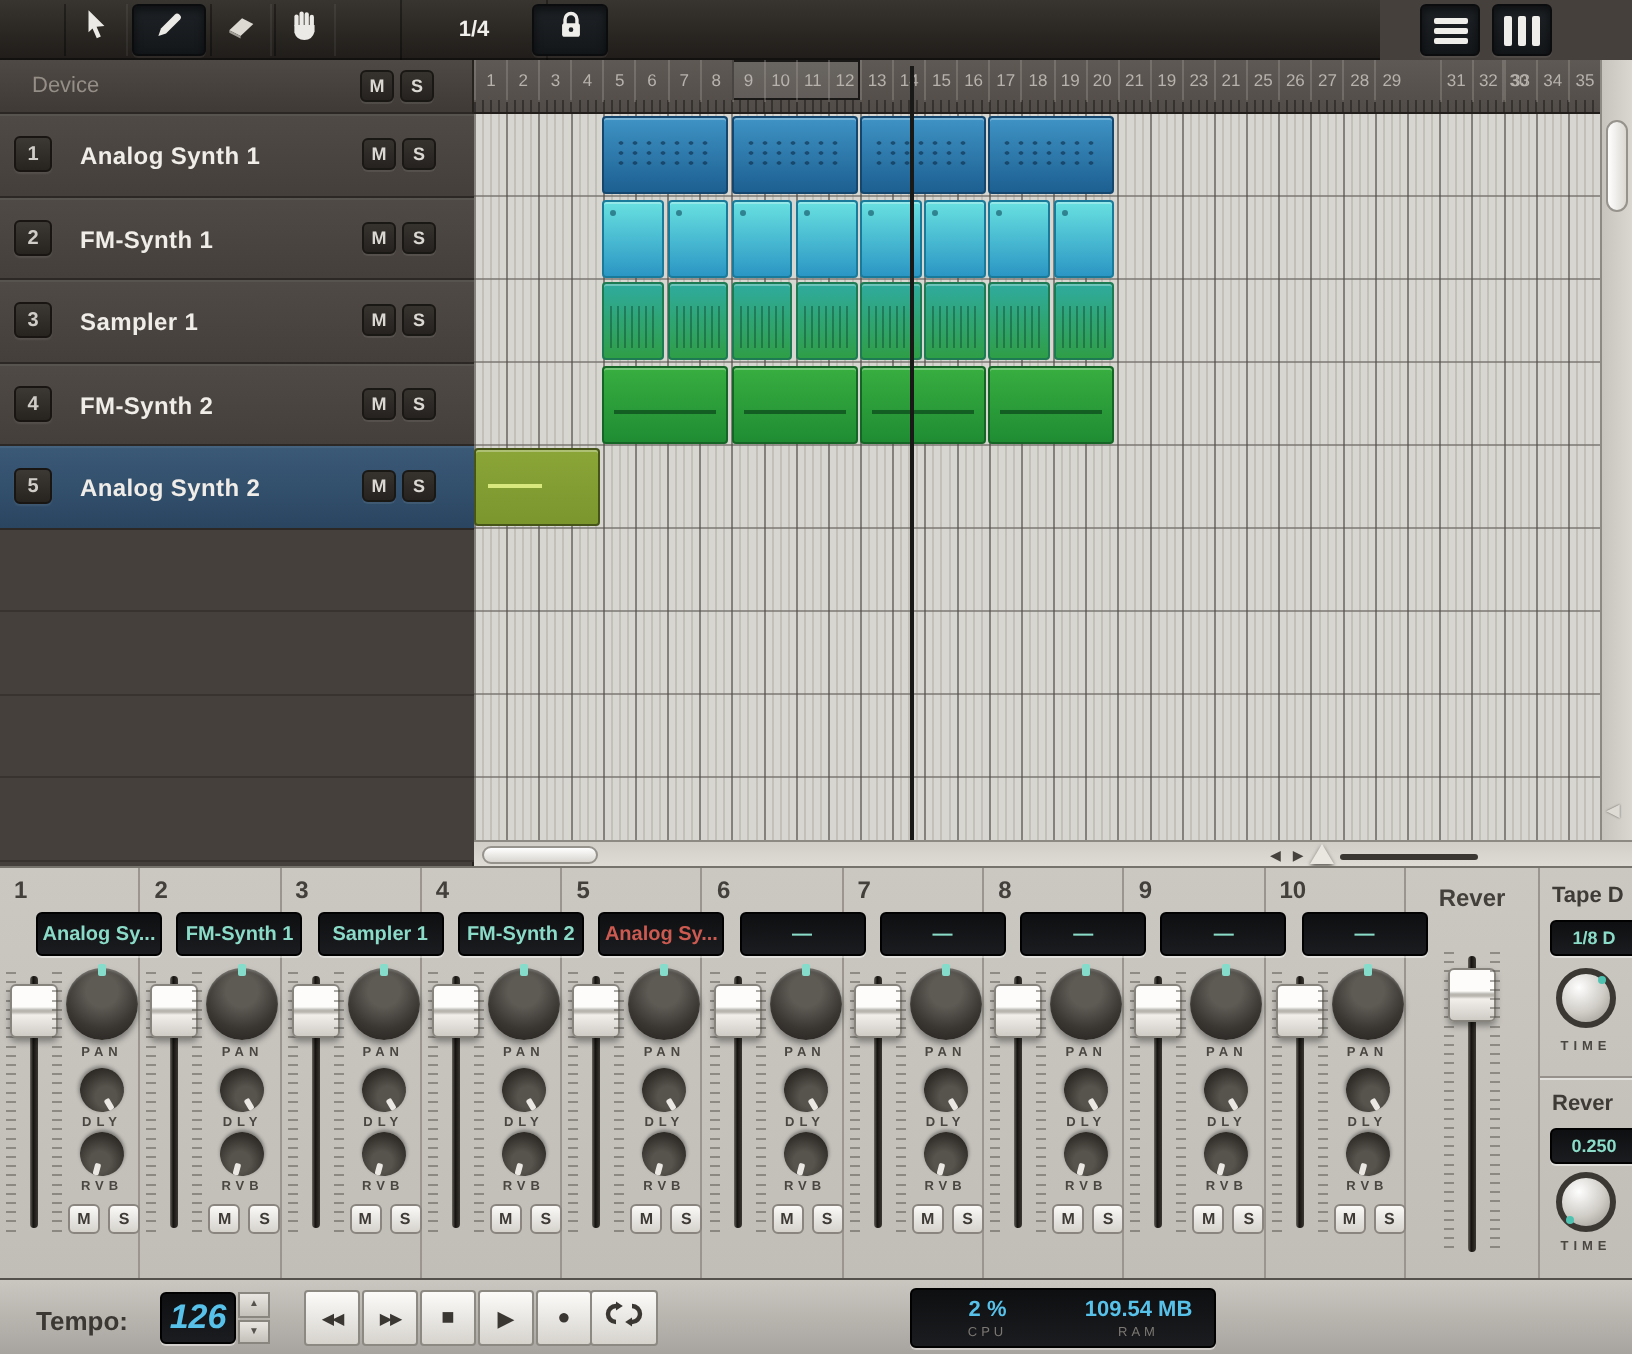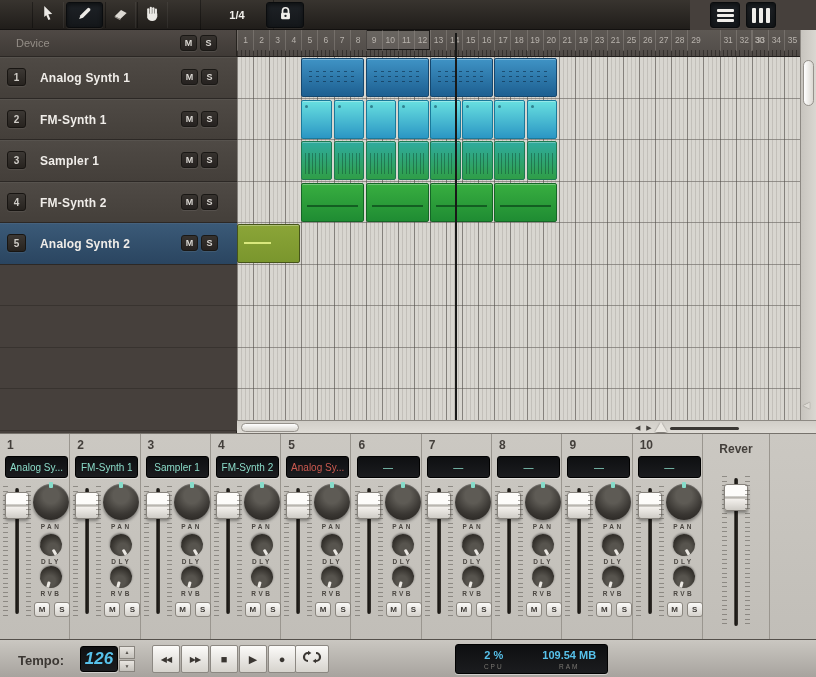--- a/index.html
+++ b/index.html
@@ -88,22 +88,22 @@
     border-left:6px solid transparent;border-right:6px solid transparent;border-bottom:10px solid #eae7e1;
     filter:drop-shadow(0 1px 1px #55514c)}
   .zoom-slider{position:absolute;left:433px;top:6px;width:69px;height:3px;background:#3a3733;border-radius:2px;cursor:pointer}
 
   
   .mixer{position:absolute;left:0;top:433px;width:816px;height:206px;border-top:1px solid #76726c;
     background:linear-gradient(#cbc8c2,#c1beb8)}
   .channel{position:absolute;top:0;width:70.3px;height:206px;border-right:1px solid #9a968f}
   .ch-num{position:absolute;left:7px;top:4px;font-size:12px;font-weight:bold;color:#433f3b}
   .lcd{background:linear-gradient(#0e0f11,#1b1c1f);border:1px solid #010101;box-shadow:0 1px 0 rgba(255,255,255,.45)}
-  .ch-lcd{position:absolute;left:5px;top:22px;width:63px;height:22px;border-radius:3px;display:flex;align-items:center;
-    justify-content:center;font-size:10px;font-weight:normal;color:var(--c-lcd_teal);overflow:hidden;white-space:nowrap;cursor:pointer}
+  .ch-lcd{position:absolute;left:18px;top:22px;width:63px;height:22px;border-radius:3px;display:flex;align-items:center;
+    justify-content:center;font-size:10px;font-weight:bold;color:var(--c-lcd_teal);overflow:hidden;white-space:nowrap;cursor:pointer}
   .ch-lcd.red{color:var(--c-lcd_red)}
   .fader{position:absolute;width:30px;cursor:grab}
   .fader::before,.fader::after{content:"";position:absolute;top:0;bottom:0;width:5px;
     background:repeating-linear-gradient(180deg,rgba(72,68,62,.45) 0 1px,transparent 1px 4.6px)}
   .fader::before{left:1px}.fader::after{right:1px}
   .fader-track{position:absolute;left:13px;top:2px;bottom:2px;width:4px;border-radius:2px;
     background:linear-gradient(90deg,#6a665f,#151310 40%,#3a3631)}
   .fader-thumb{position:absolute;left:3px;top:6px;width:24px;height:27px;border-radius:3px;
     background:linear-gradient(#fdfcfa 0 42%,#b9b6b0 48% 52%,#f2efeb 58%,#cfccc6);
     border:1px solid #87837d;box-shadow:0 2px 3px rgba(0,0,0,.35)}
@@ -520,20 +520,31 @@
     </div>
   <div class="master">
     <div class="master-label">Rever</div>
     <div id="master-fader">
         <div class="fader" style="left: 18px; top: 42px; height: 152px;">
           <div class="fader-track"></div>
           <div class="fader-thumb" style="top: 8px;"></div>
         </div>
       </div>
   </div>
+  <div class="fxpanel">
+    <div class="fx-title" style="top:8px">Tape D</div>
+    <div class="fx-lcd lcd" style="top:26px">1/8 D</div>
+    <div class="fx-knob tape" style="top:50px"></div>
+    <div class="k-label" style="left:5px;top:86px;width:36px">TIME</div>
+    <div class="fx-div"></div>
+    <div class="fx-title" style="top:112px">Rever</div>
+    <div class="fx-lcd lcd" style="top:130px">0.250</div>
+    <div class="fx-knob rev" style="top:152px"></div>
+    <div class="k-label" style="left:5px;top:186px;width:36px">TIME</div>
+  </div>
 </div>
 
 <div class="bottombar">
   <div class="tempo-label">Tempo:</div>
   <div class="tempo-lcd lcd">126</div>
   <div class="spinner">
     <button>▲</button>
     <button>▼</button>
   </div>
   <div class="transport" id="transport">

